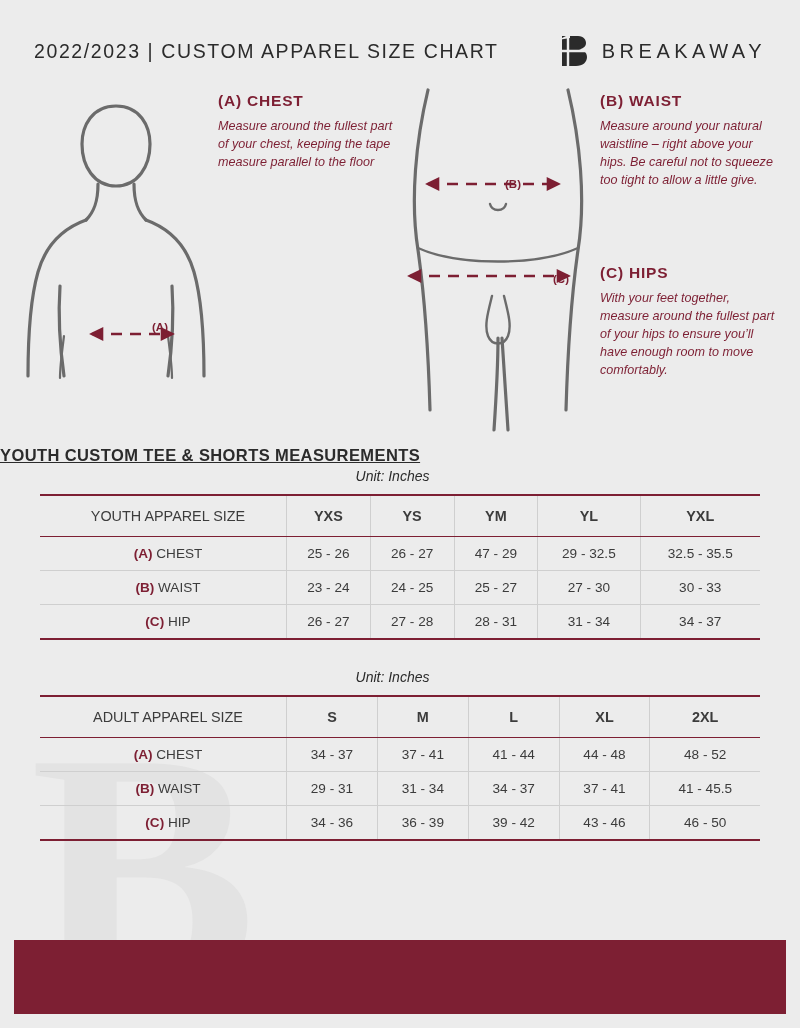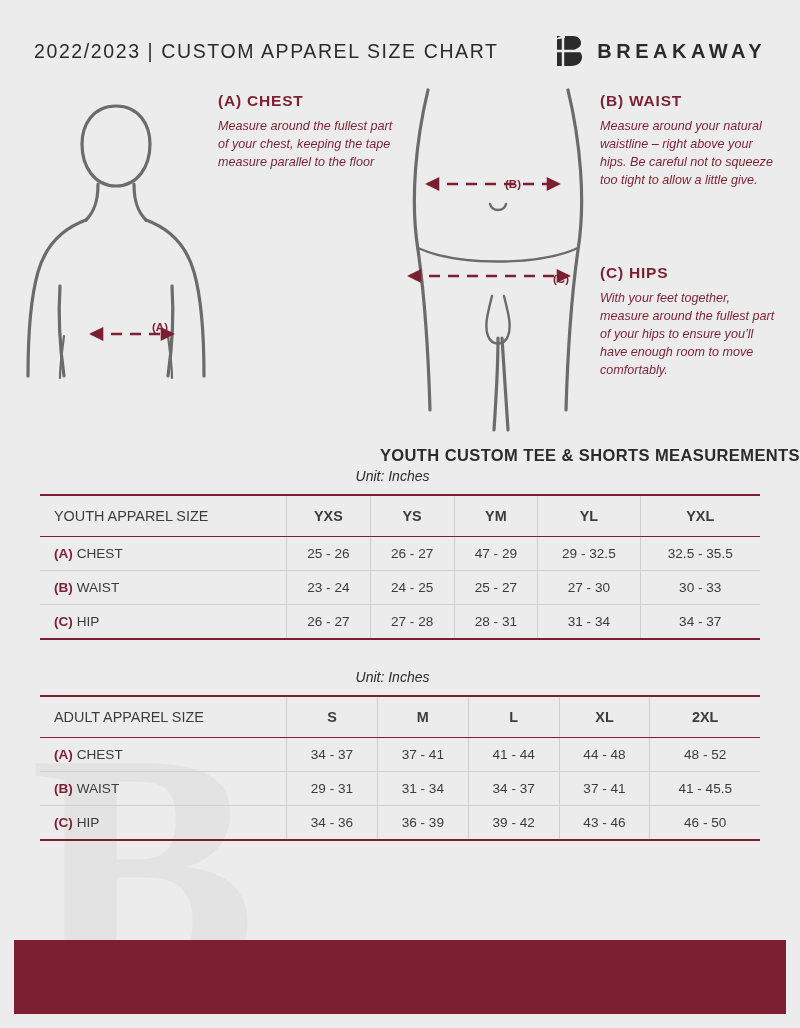--- a/index.html
+++ b/index.html
@@ -58,21 +58,21 @@
     align-items: center;
     gap: 14px;
   }
   .brand-mark {
     width: 30px;
     height: 34px;
     position: relative;
   }
   .brand-name {
     font-size: 20px;
-    font-weight: bold;
+    font-weight: normal;
     letter-spacing: 4.5px;
     color: #2b2b2b;
   }
   
   .illus-wrap {
     position: relative;
     height: 360px;
     margin-top: 18px;
   }
   .torso-svg, .hips-svg {
@@ -108,26 +108,27 @@
     font-size: 11.5px;
     font-weight: bold;
     color: #7d1f33;
   }
   .lbl-a { left: 152px; top: 235px; }
   .lbl-b { left: 505px; top: 92px; }
   .lbl-c { left: 553px; top: 187px; }
 
   
   .section-title {
-    text-align: right;
+    text-align: left;
     font-size: 16.5px;
     font-weight: bold;
     letter-spacing: 0.4px;
     color: #2b2b2b;
     margin: 0;
+    text-decoration: underline;
   }
   .section-sub {
     text-align: center;
     font-size: 14px;
     font-style: italic;
     color: #2b2b2b;
     margin: 3px 15px 10px 0;
   }
   
   table {
@@ -145,21 +146,21 @@
     font-weight: normal;
   }
   table tr:first-child td {
     border-top: 2px solid #7d1f33;
   }
   table tr:last-child td {
     border-bottom: 2px solid #7d1f33;
   }
   table td:first-child {
     border-left: none;
-    text-align: left;
+    text-align: center;
     padding-left: 14px;
     width: 228px;
   }
   table td:last-child {
     border-right: none;
   }
   .hdr-row td {
     font-size: 14.4px;
     padding: 12px 4px;
     border-bottom: 1px solid #7d1f33;

